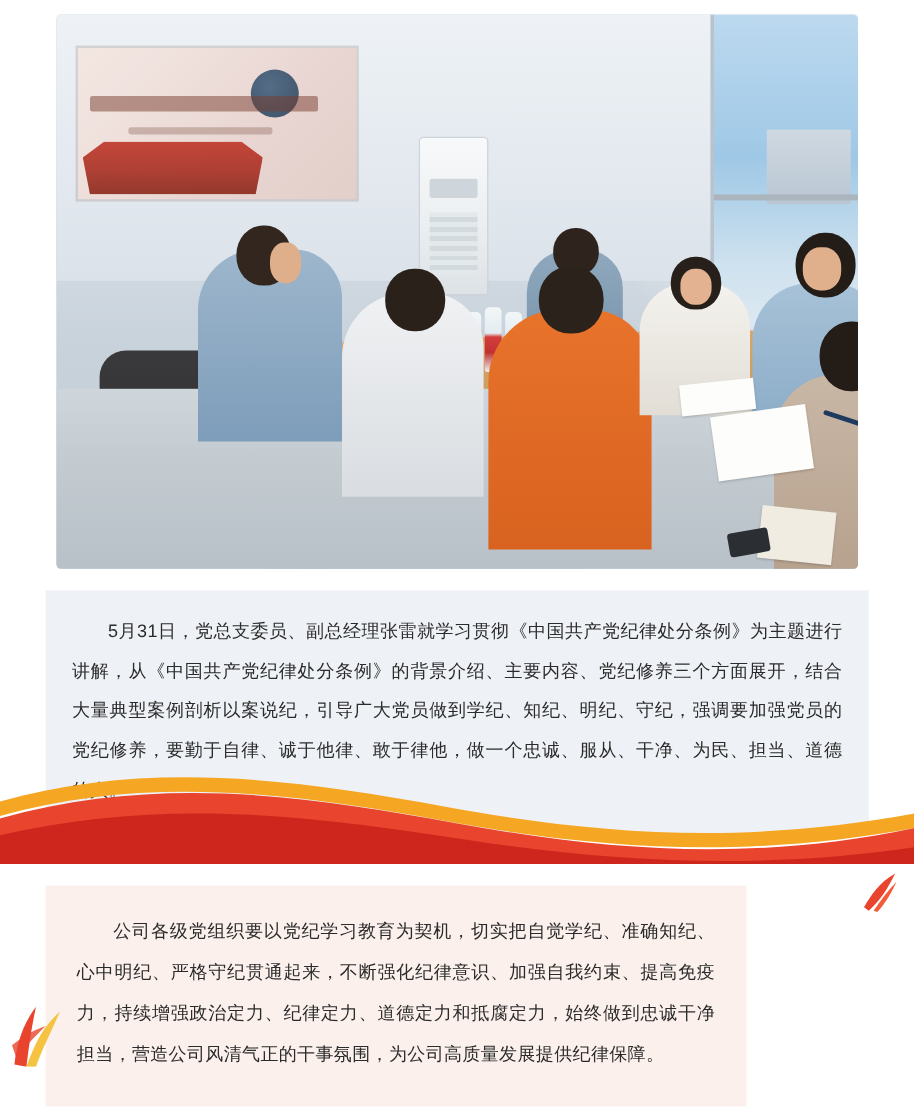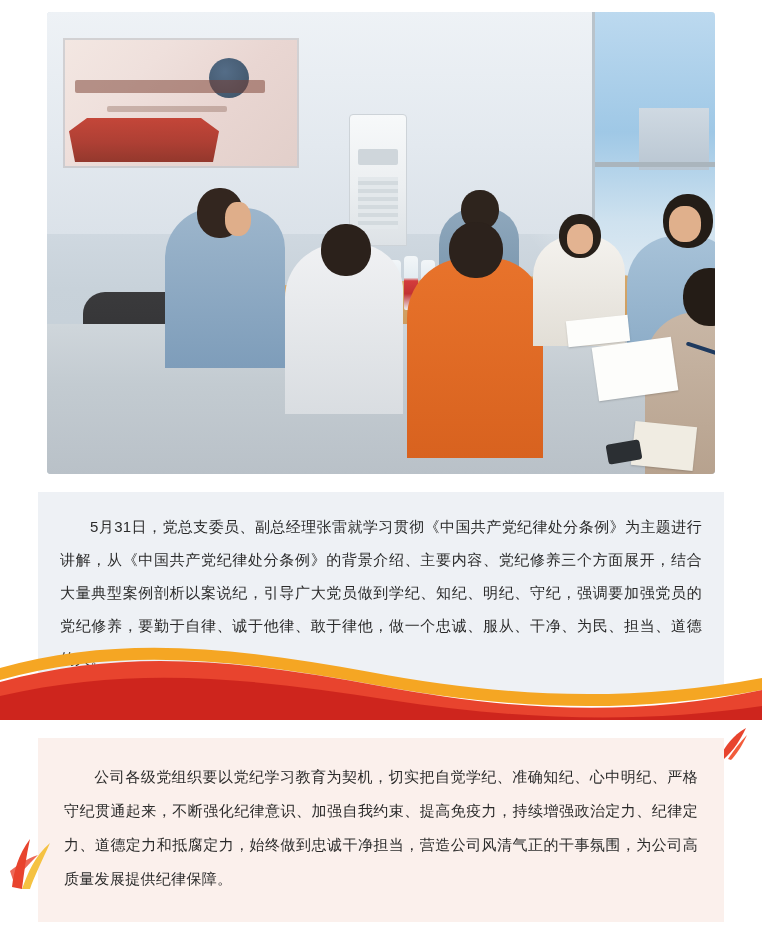--- a/index.html
+++ b/index.html
@@ -214,21 +214,21 @@
     width: 762px;
     height: 82px;
     overflow: hidden;
   }
 
   
   .para2 {
     position: absolute;
     left: 38px;
     top: 738px;
-    width: 686px;
+    width: 584px;
     padding: 22px 26px 26px 26px;
     box-sizing: border-box;
     background: #fbf0ec;
     color: #2b2b2b;
     font-size: 15px;
     line-height: 34px;
     text-align: justify;
     letter-spacing: 0.3px;
   }
   .para2 .indent { display: inline-block; width: 2em; }

